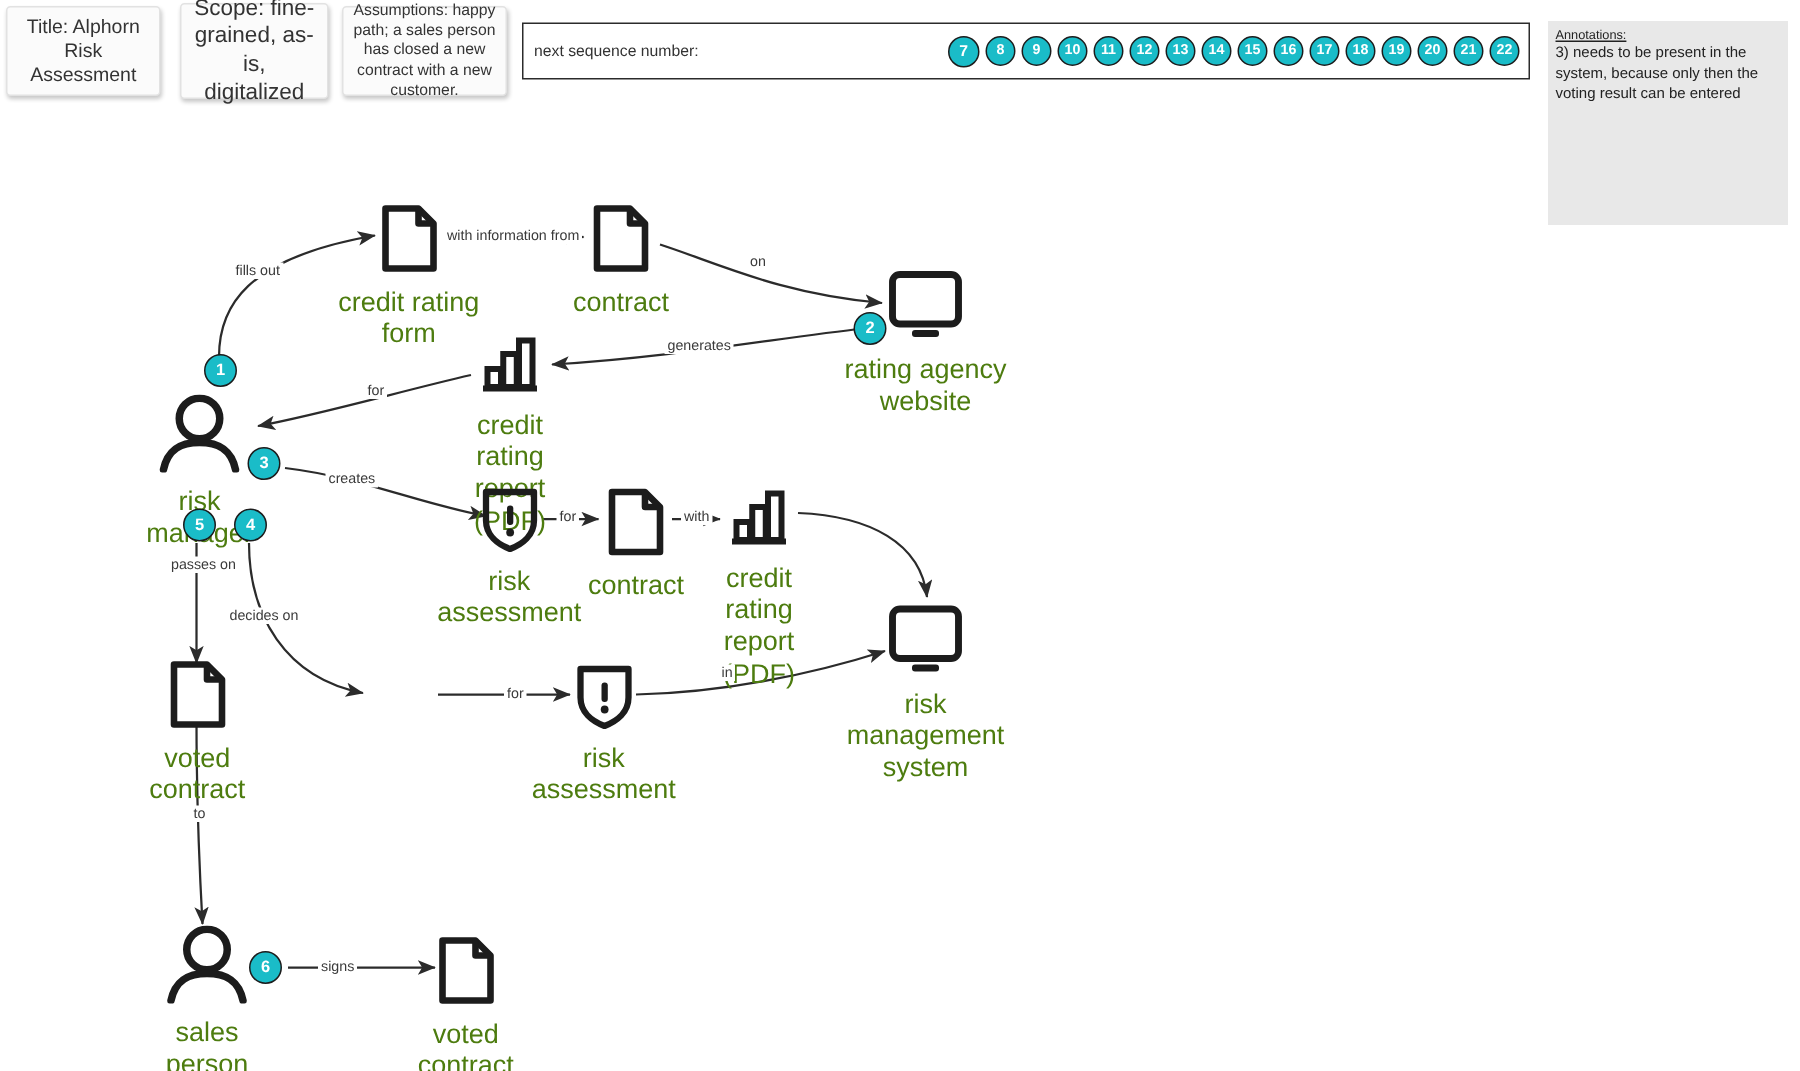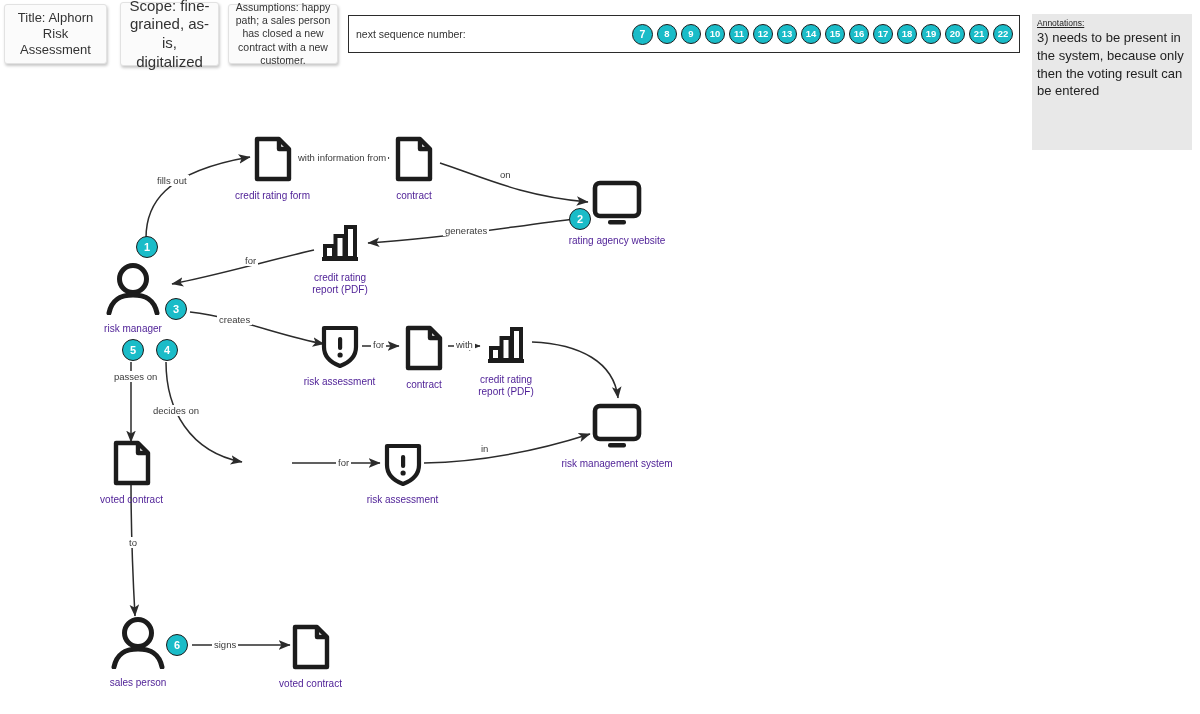--- a/index.html
+++ b/index.html
@@ -38,27 +38,27 @@
     line-height:1;
   }
   .chip.small{width:20px;height:20px;font-size:9.5px;}
 
   
   #annotations{
     position:absolute;left:1032px;top:14px;width:160px;height:136px;
     background:#e8e8e8;box-sizing:border-box;padding:4px 5px;
   }
   #ann-head{font-size:8.5px;color:#222;text-decoration:underline;line-height:1.35;}
-  #ann-body{font-size:13px;color:#222;line-height:1.35;}
+  #ann-body{font-size:10px;color:#222;line-height:1.35;}
 
   
   .node{position:absolute;display:flex;flex-direction:column;align-items:center;}
   .node .glyph{display:block;}
   .node .caption{
-    margin-top:4px;font-size:10px;color:#4c1d95;text-align:center;
+    margin-top:4px;font-size:18px;color:#4d7c0f;text-align:center;
     line-height:1.18;white-space:pre-line;
   }
   .seq-dot{
     position:absolute;width:22px;height:22px;border-radius:50%;
     background:#1abcc8;border:1.8px solid #1c1c1c;box-sizing:border-box;
     color:#fff;font-size:11px;font-weight:bold;
     display:flex;align-items:center;justify-content:center;line-height:1;
     z-index:6;
   }
   .edge-label{

